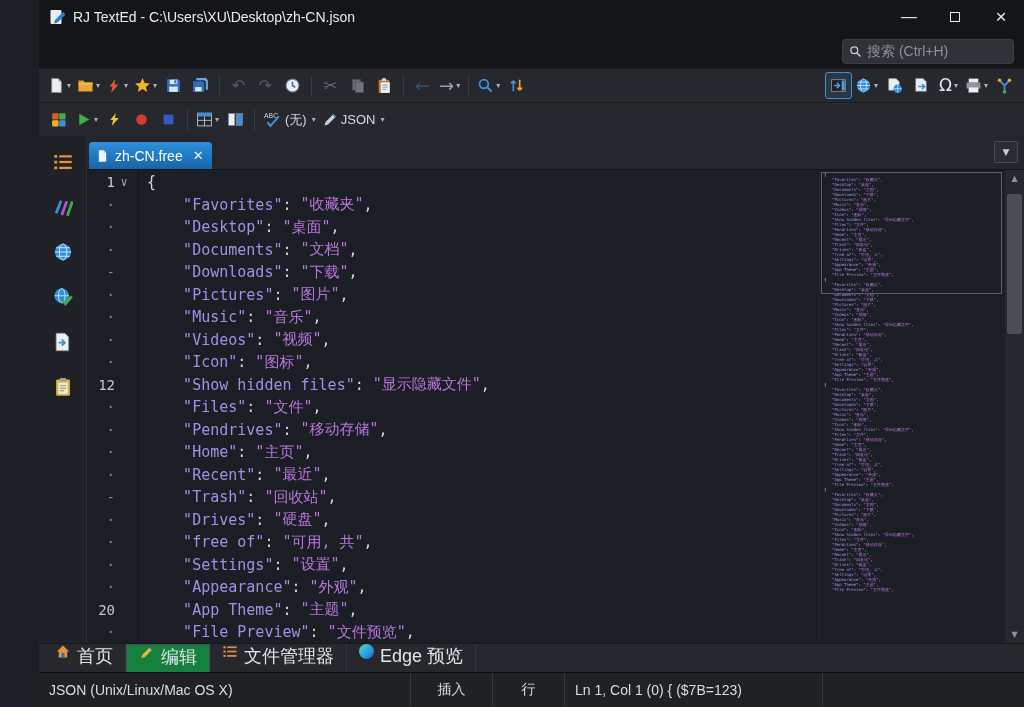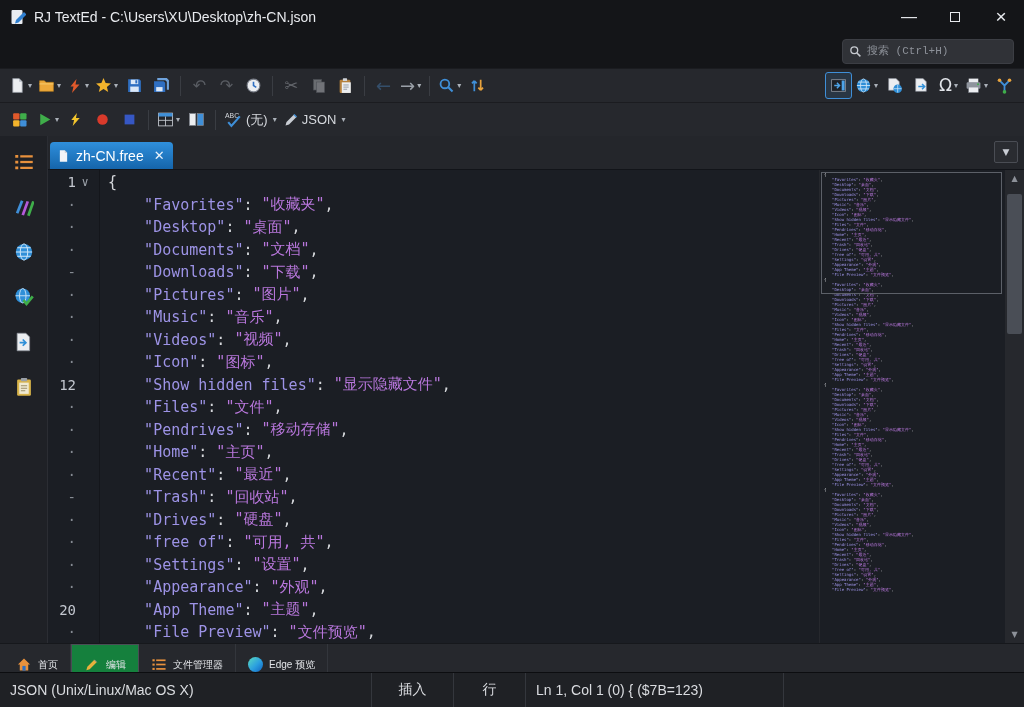--- a/index.html
+++ b/index.html
@@ -1,32 +1,32 @@
 <!DOCTYPE html>
 <html><head>
 <meta charset="utf-8">
 <style>
   * { margin:0; padding:0; box-sizing:border-box; }
   html,body { width:1024px; height:707px; overflow:hidden; background:#101114;
     font-family:"Liberation Sans", sans-serif; }
-  .app { width:1024px; height:707px; display:flex; flex-direction:column; background:#1b1e24; }
+  .app { width:1024px; height:707px; display:flex; flex-direction:column; background:#1b1e24;padding-left:39px; }
 
   
   .titlebar { height:34px; background:#141518; display:flex; align-items:center; color:#e8eaee; font-size:14px; flex:0 0 34px; }
   .titlebar .appicon { margin:0 8px 0 10px; display:flex; }
   .titlebar .title { flex:1; white-space:nowrap; overflow:hidden; }
   .wctrl { width:46px; height:34px; display:flex; align-items:center; justify-content:center; color:#e8eaee; font-size:16px; background:none; border:none; cursor:default; }
   .maxbox { width:10px; height:10px; border:1.4px solid #e8eaee; display:inline-block; }
 
   
   .menubar { height:34px; background:#141518; display:flex; align-items:center; color:#e4e6ea; font-size:15px; flex:0 0 34px; }
   #menu-items { display:flex; align-items:center; height:100%; }
   .menu-item { padding:0 14px; height:100%; display:flex; align-items:center; cursor:default; white-space:nowrap; }
   .searchbox { margin-left:auto; margin-right:10px; width:172px; height:25px; background:#303237; border:1px solid #3c3e44; border-radius:4px; display:flex; align-items:center; padding:0 6px; }
-  .searchbox input { background:transparent; border:none; outline:none; color:#eab308; font-size:11px; width:100%; font-family:Liberation Mono, monospace; }
+  .searchbox input { background:transparent; border:none; outline:none; color:#eab308; font-size:14px; width:100%; font-family:Liberation Sans, sans-serif; }
   .searchbox input::placeholder { color:#8d9199; }
 
   
   .toolbar { height:34px; background:#26282d; display:flex; align-items:center; padding:0 6px; flex:0 0 34px; border-top:1px solid #1b1c20; }
   .tbtn { height:27px; min-width:27px; border:1px solid transparent; background:transparent; border-radius:3px; display:flex; align-items:center; justify-content:center; padding:0 2px; cursor:default; }
   .tbtn svg { display:block; }
   .tbtn.disabled { opacity:.38; }
   .tbtn.selected { border:1px solid #3f8fd8; background:rgba(63,143,216,.14); }
   .caret { font-size:8px; color:#aab0b8; margin-left:2px; font-family:"DejaVu Sans",sans-serif; }
   .tsep { width:1px; height:20px; background:#3a3d43; margin:0 5px; }
@@ -63,21 +63,21 @@
   .mind { display:inline-block; width:8px; }
   .mm-viewport { position:absolute; left:1px; right:3px; top:2px; height:122px; border:1px solid #5c6068; }
 
   .vscroll { width:19px; flex:0 0 19px; background:#26282d; position:relative; }
   .varrow { position:absolute; left:0; width:19px; height:17px; display:flex; align-items:center; justify-content:center; color:#8d9199; font-size:8px; font-family:"DejaVu Sans",sans-serif; }
   .varrow.up { top:0; } .varrow.down { bottom:0; }
   .vthumb { position:absolute; left:2px; width:15px; top:24px; height:140px; background:#4a4e56; border-radius:2px; }
 
   
   .bottombar { height:29px; background:#26282d; border-top:1px solid #16181c; display:flex; align-items:stretch; padding-left:4px; flex:0 0 29px; }
-  .btab { display:flex; align-items:flex-end; gap:6px; padding:0 12px; color:#e2e4e8; font-size:10px; background:none; border:none; border-right:1px solid #33363c; cursor:default; white-space:nowrap; }
+  .btab { display:flex; align-items:flex-start; gap:6px; padding:0 12px; color:#e2e4e8; font-size:18px; background:none; border:none; border-right:1px solid #33363c; cursor:default; white-space:nowrap; }
   .btab.active { background:#15803d; border:1px solid #4a4d55; border-bottom:none; }
   .edge-ball { width:15px; height:15px; border-radius:50%; background:linear-gradient(135deg,#52d0c4 10%,#2b9fe0 55%,#0f62c0); display:inline-block; }
 
   
   .statusbar { height:35px; background:#1f2125; border-top:1px solid #0c0d10; display:flex; align-items:stretch; color:#dadce0; font-size:14px; flex:0 0 35px; overflow:hidden; }
   .seg { display:flex; align-items:center; padding:0 10px; border-right:1px solid #34373d; white-space:nowrap; overflow:hidden; }
   .seg.s1 { width:372px; } .seg.s2 { width:82px; justify-content:center; } .seg.s3 { width:72px; justify-content:center; }
   .seg.s4 { width:258px; } .seg.s5 { flex:1; border-right:none; }
 </style>
 </head>

